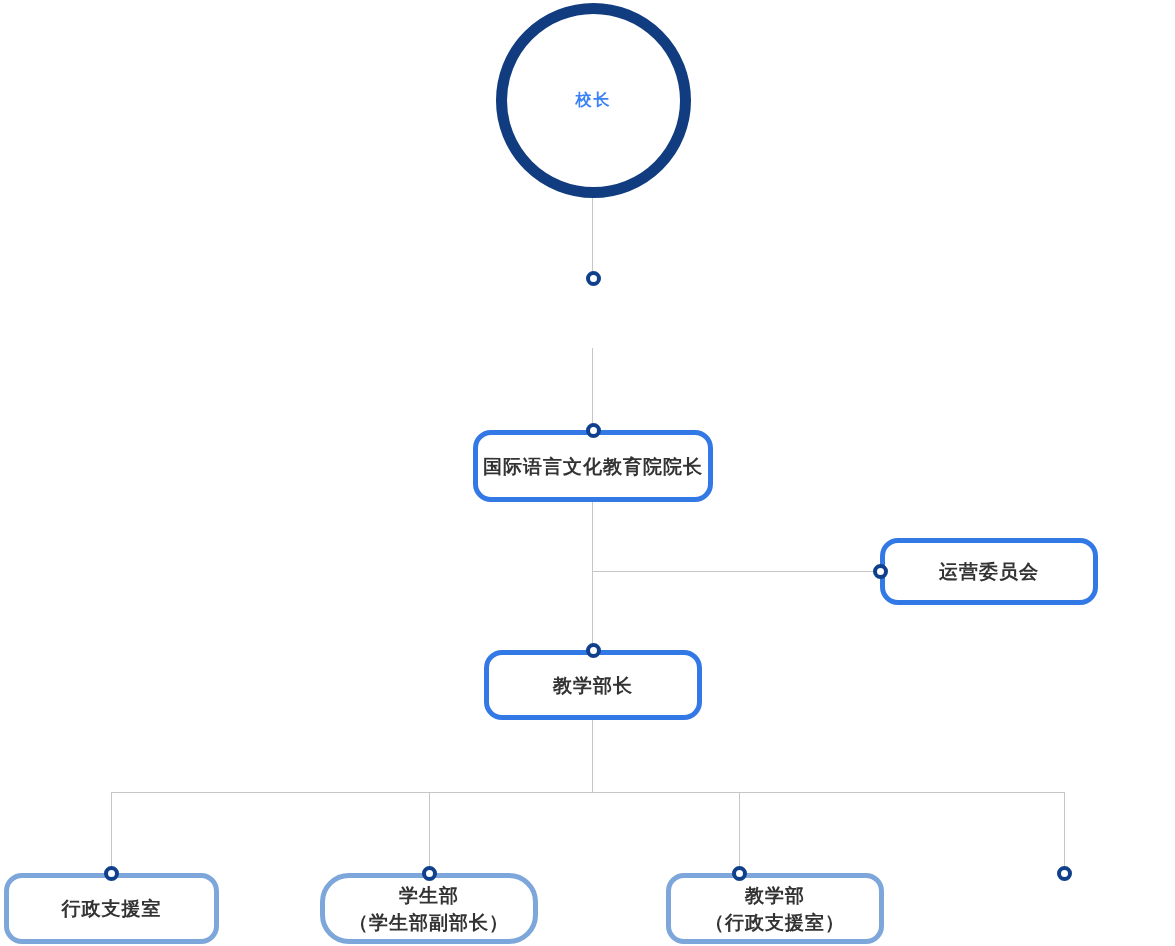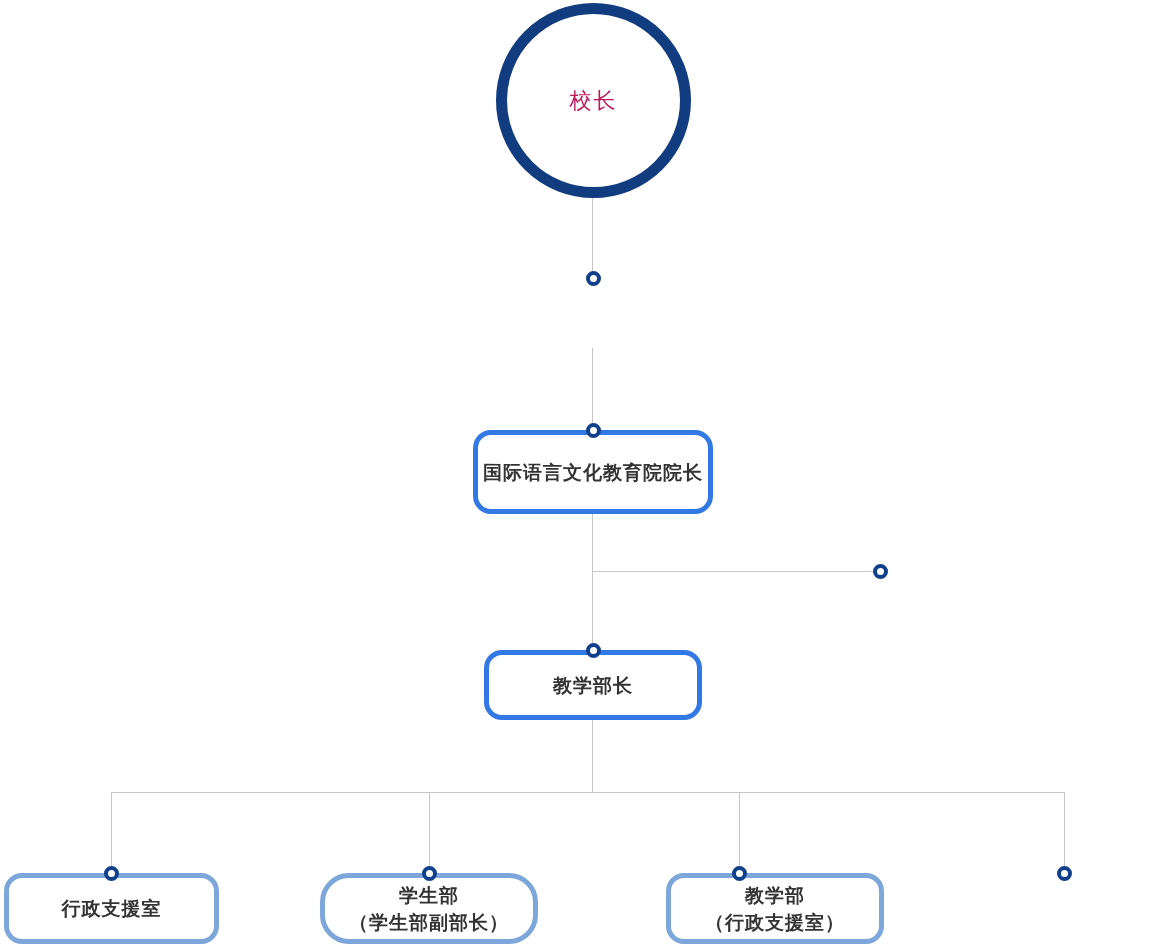--- a/index.html
+++ b/index.html
@@ -40,23 +40,23 @@
     height: 195px;
     border: 11px solid #113c80;
     border-radius: 50%;
     background: #ffffff;
     display: flex;
     align-items: center;
     justify-content: center;
     z-index: 2;
   }
   .circle-node .label {
-    color: #be185d;
-    font-size: 22px;
-    font-weight: normal;
+    color: #3b82f6;
+    font-size: 16px;
+    font-weight: bold;
     letter-spacing: 2px;
   }
   
   .box {
     position: absolute;
     border: 5px solid #3379e6;
     border-radius: 18px;
     background: #ffffff;
     display: flex;
     flex-direction: column;
@@ -68,21 +68,21 @@
   .box .label, .box .title, .box .subtitle {
     color: #333333;
     font-size: 19px;
     font-weight: bold;
     line-height: 27px;
     letter-spacing: 1px;
     white-space: nowrap;
   }
   .box.light { border-color: #7da6da; }
   .box.vice      { left: 473px; top: 278px; width: 240px; height: 70px; }
-  .box.director  { left: 473px; top: 430px; width: 240px; height: 84px; }
+  .box.director  { left: 473px; top: 430px; width: 240px; height: 72px; }
   .box.committee { left: 880px; top: 538px; width: 218px; height: 67px; }
   .box.dean      { left: 484px; top: 650px; width: 218px; height: 70px; text-align: right; }
   .box.admin     { left: 4px;   top: 873px; width: 215px; height: 71px; }
   .box.student   { left: 320px; top: 873px; width: 218px; height: 71px; border-radius: 29px; }
   .box.teaching  { left: 666px; top: 873px; width: 218px; height: 71px; }
   .box.research  { left: 955px; top: 873px; width: 218px; height: 71px; }
 </style>
 </head>
 <body>
 
@@ -110,20 +110,23 @@
 
   <div class="circle-node">
     <span class="label">校长</span>
   </div>
 
 
   <div class="box director">
     <span class="label">国际语言文化教育院院长</span>
   </div>
 
+  <div class="box committee">
+    <span class="label">运营委员会</span>
+  </div>
 
   <div class="box dean">
     <span class="label">教学部长</span>
   </div>
 
   <div class="box light admin">
     <span class="title">行政支援室</span>
   </div>
 
   <div class="box light student">

